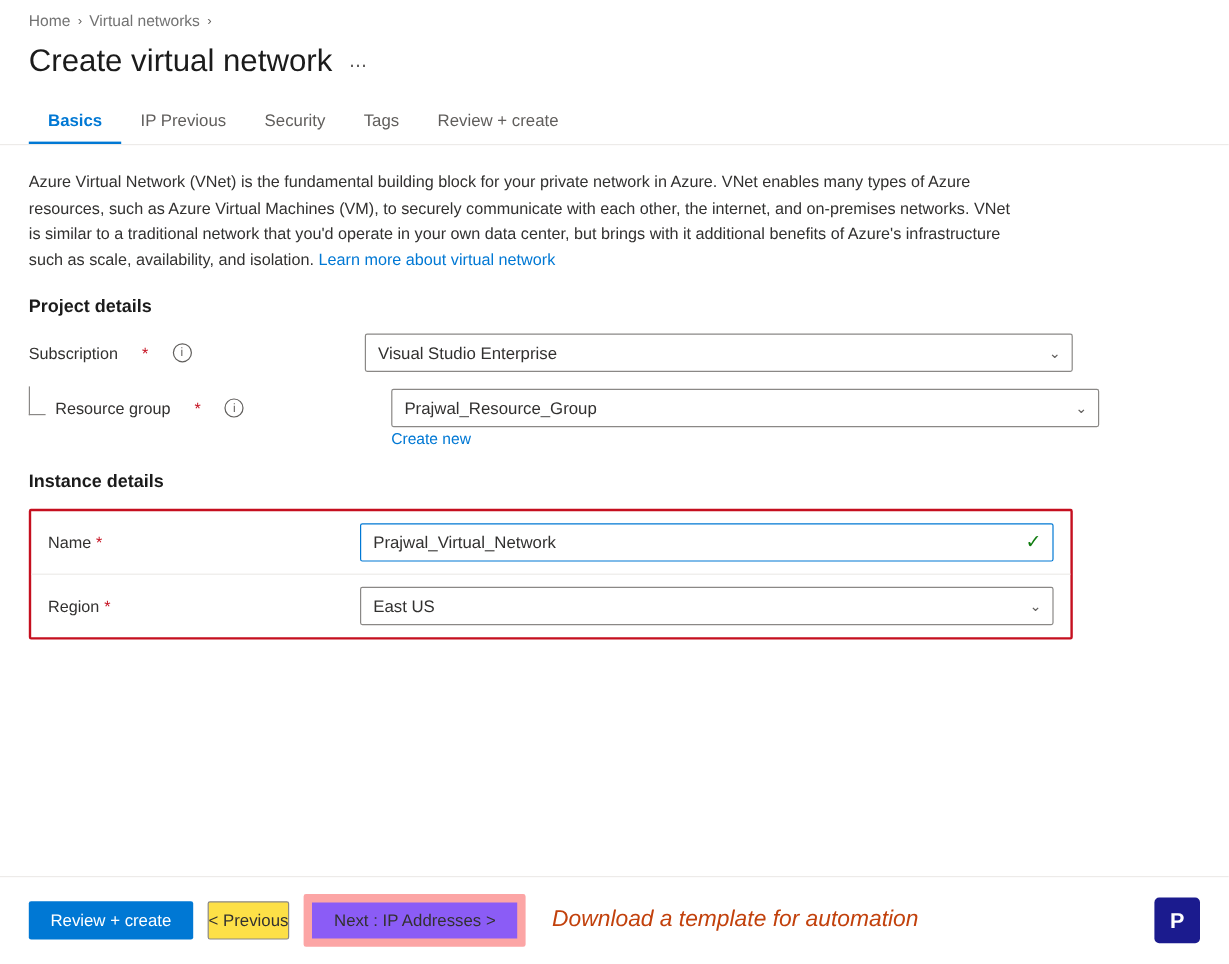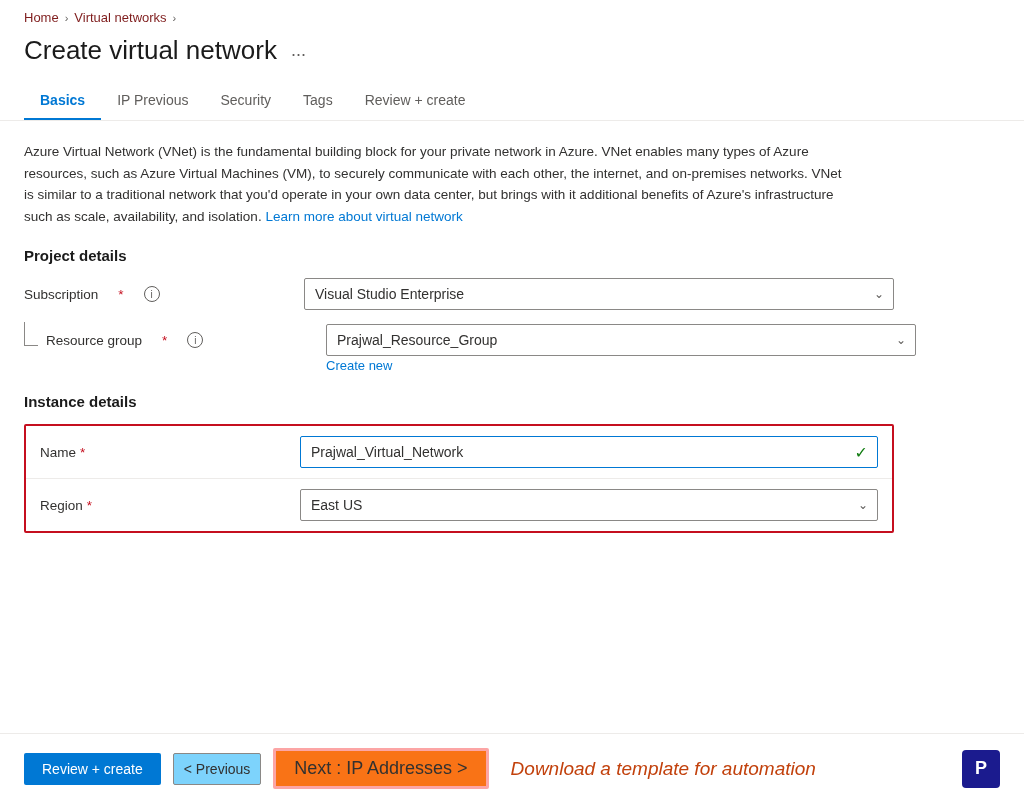--- a/index.html
+++ b/index.html
@@ -14,21 +14,21 @@
     }
     .breadcrumb {
       padding: 10px 24px 6px;
       font-size: 13px;
       color: #605e5c;
       display: flex;
       align-items: center;
       gap: 6px;
     }
     .breadcrumb a {
-      color: #7f1d1d;
+      color: #737373;
       text-decoration: none;
     }
     .breadcrumb .chevron { color: #605e5c; font-size: 11px; }
     .page-header {
       padding: 4px 24px 16px;
       display: flex;
       align-items: center;
       gap: 10px;
     }
     .page-title {
@@ -225,34 +225,34 @@
       background: #0078d4;
       color: #fff;
       border: none;
       padding: 8px 18px;
       font-size: 14px;
       border-radius: 2px;
       cursor: pointer;
       font-weight: 500;
     }
     .btn-secondary {
-      background: #7dd3fc;
+      background: #fde047;
       color: #323130;
       border: 1px solid #8a8886;
-      padding: 7px 10px;
+      padding: 7px 0;
       font-size: 14px;
       border-radius: 2px;
       cursor: pointer;
     }
     .btn-next {
-      background: #f97316;
-      color: #323130;
-      border: 3px solid #fca5a5;
+      background: #8b5cf6;
+      color: #323130;
+      border: 7px solid #fca5a5;
       padding: 7px 18px;
-      font-size: 18px;
+      font-size: 14px;
       border-radius: 2px;
       cursor: pointer;
     }
     .download-link {
       color: #c2410c;
       font-size: 19px;
       text-decoration: none;
       cursor: pointer;
       margin-left: 10px;
       font-style: italic;

